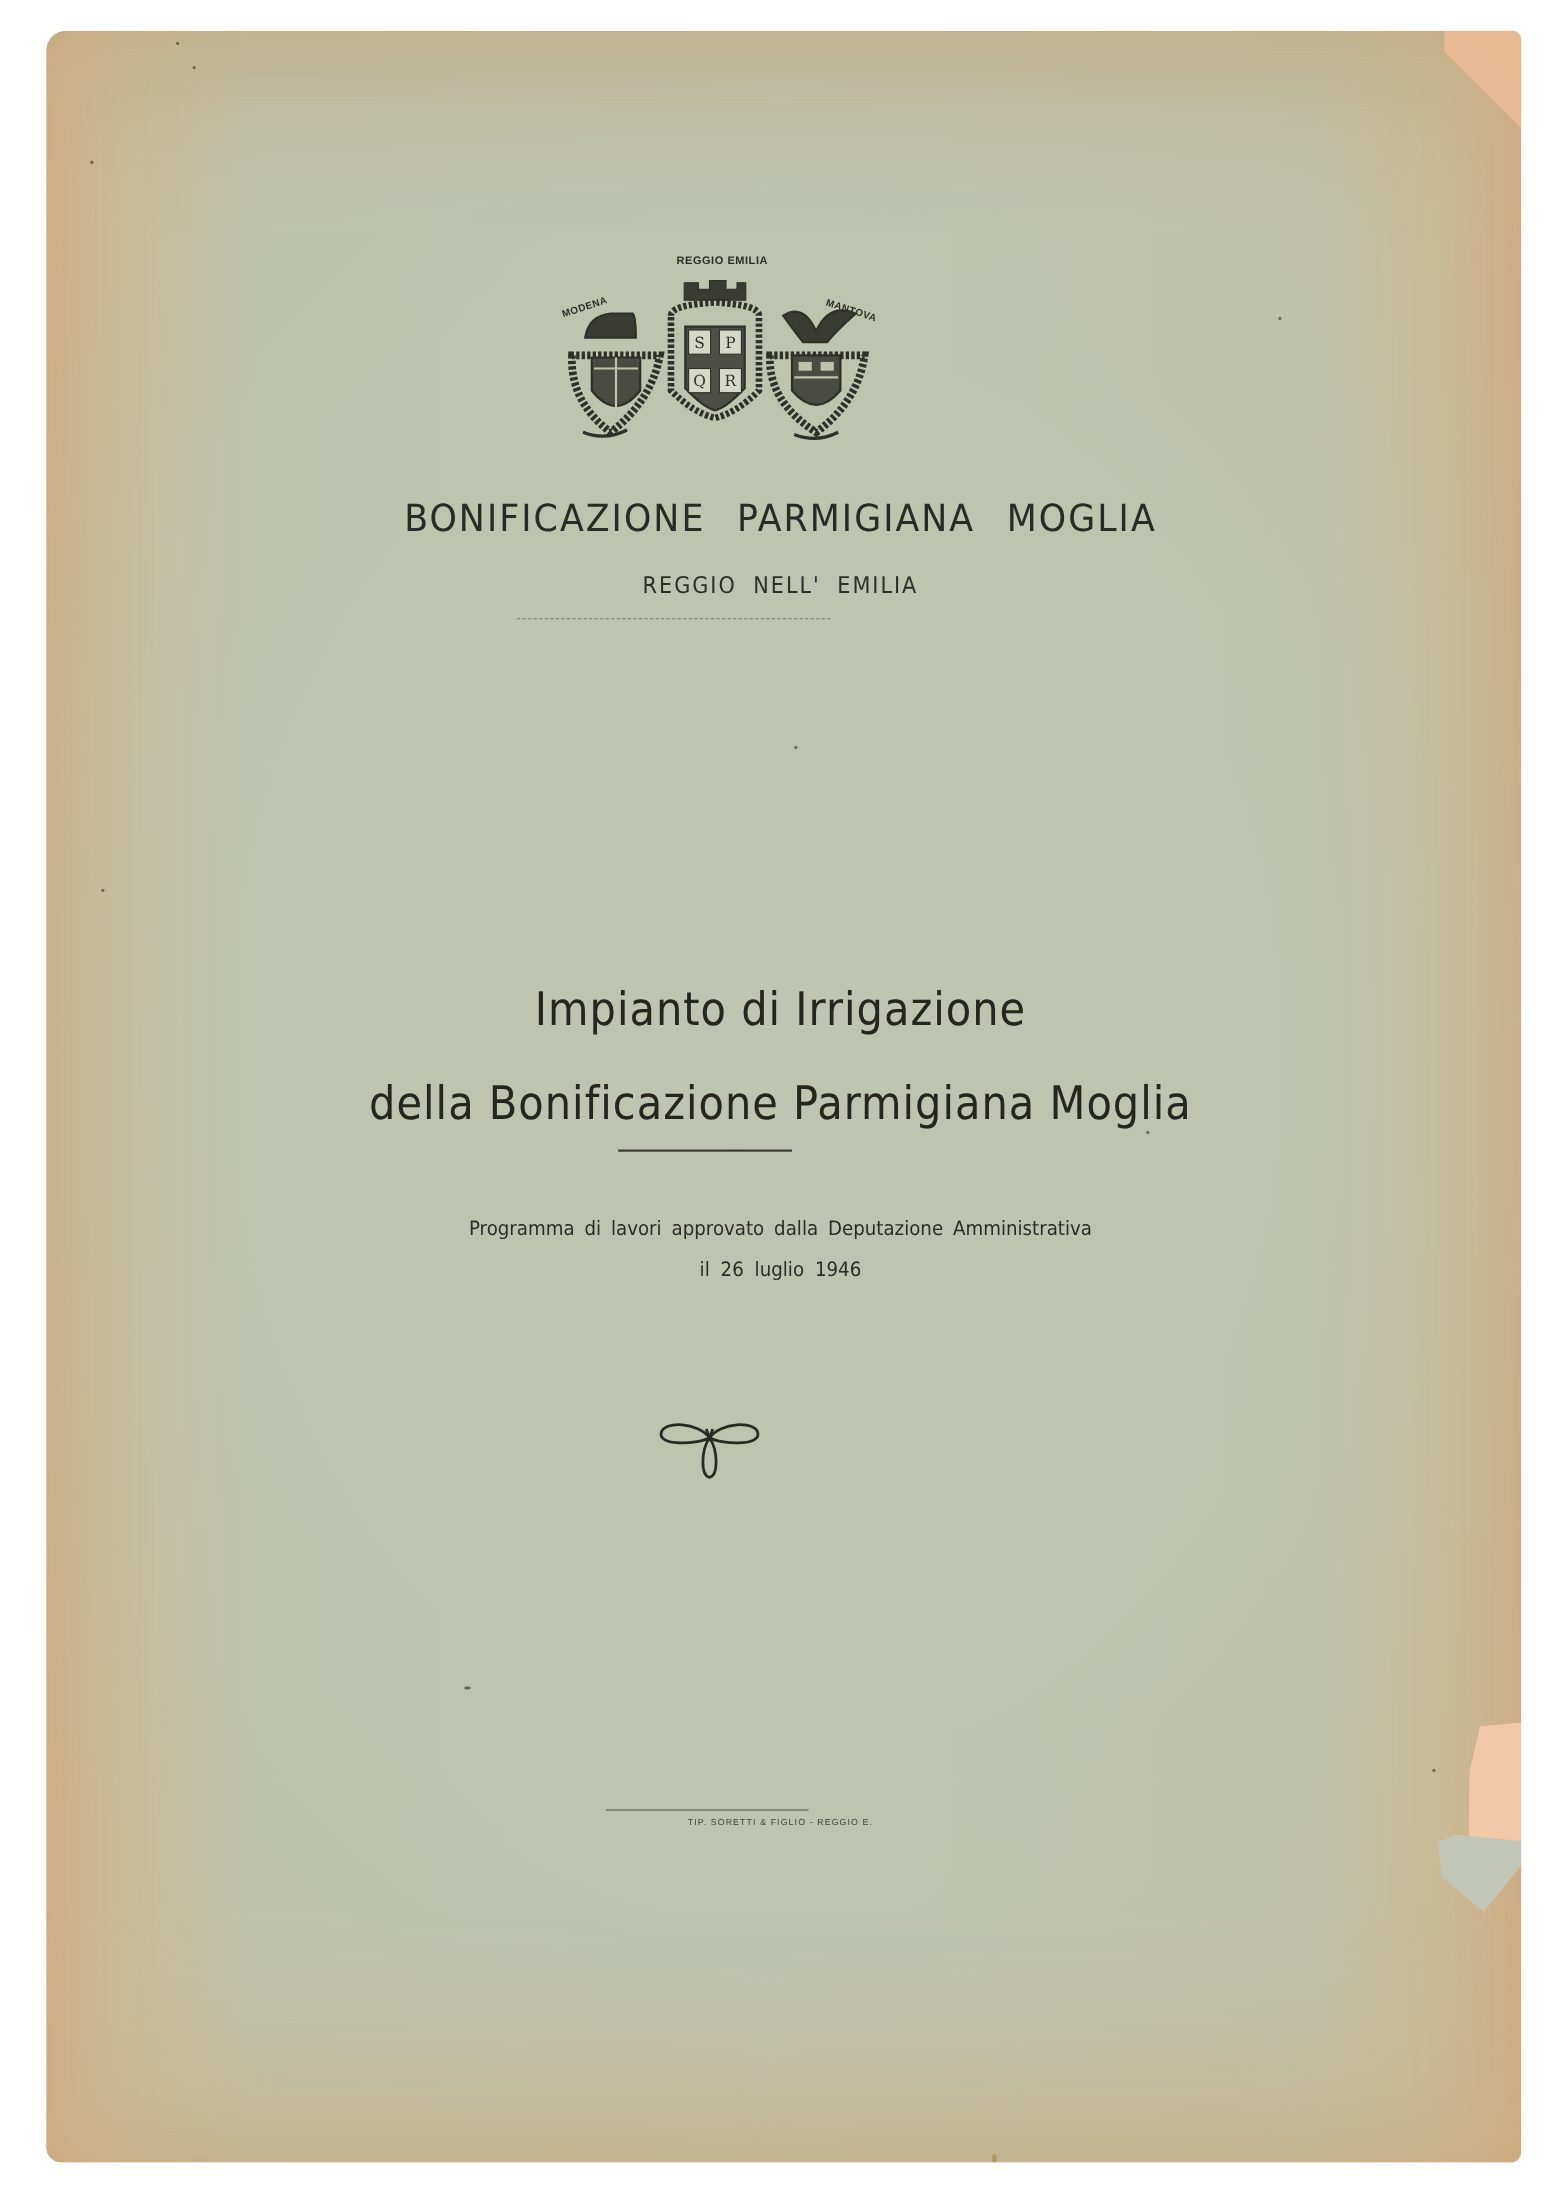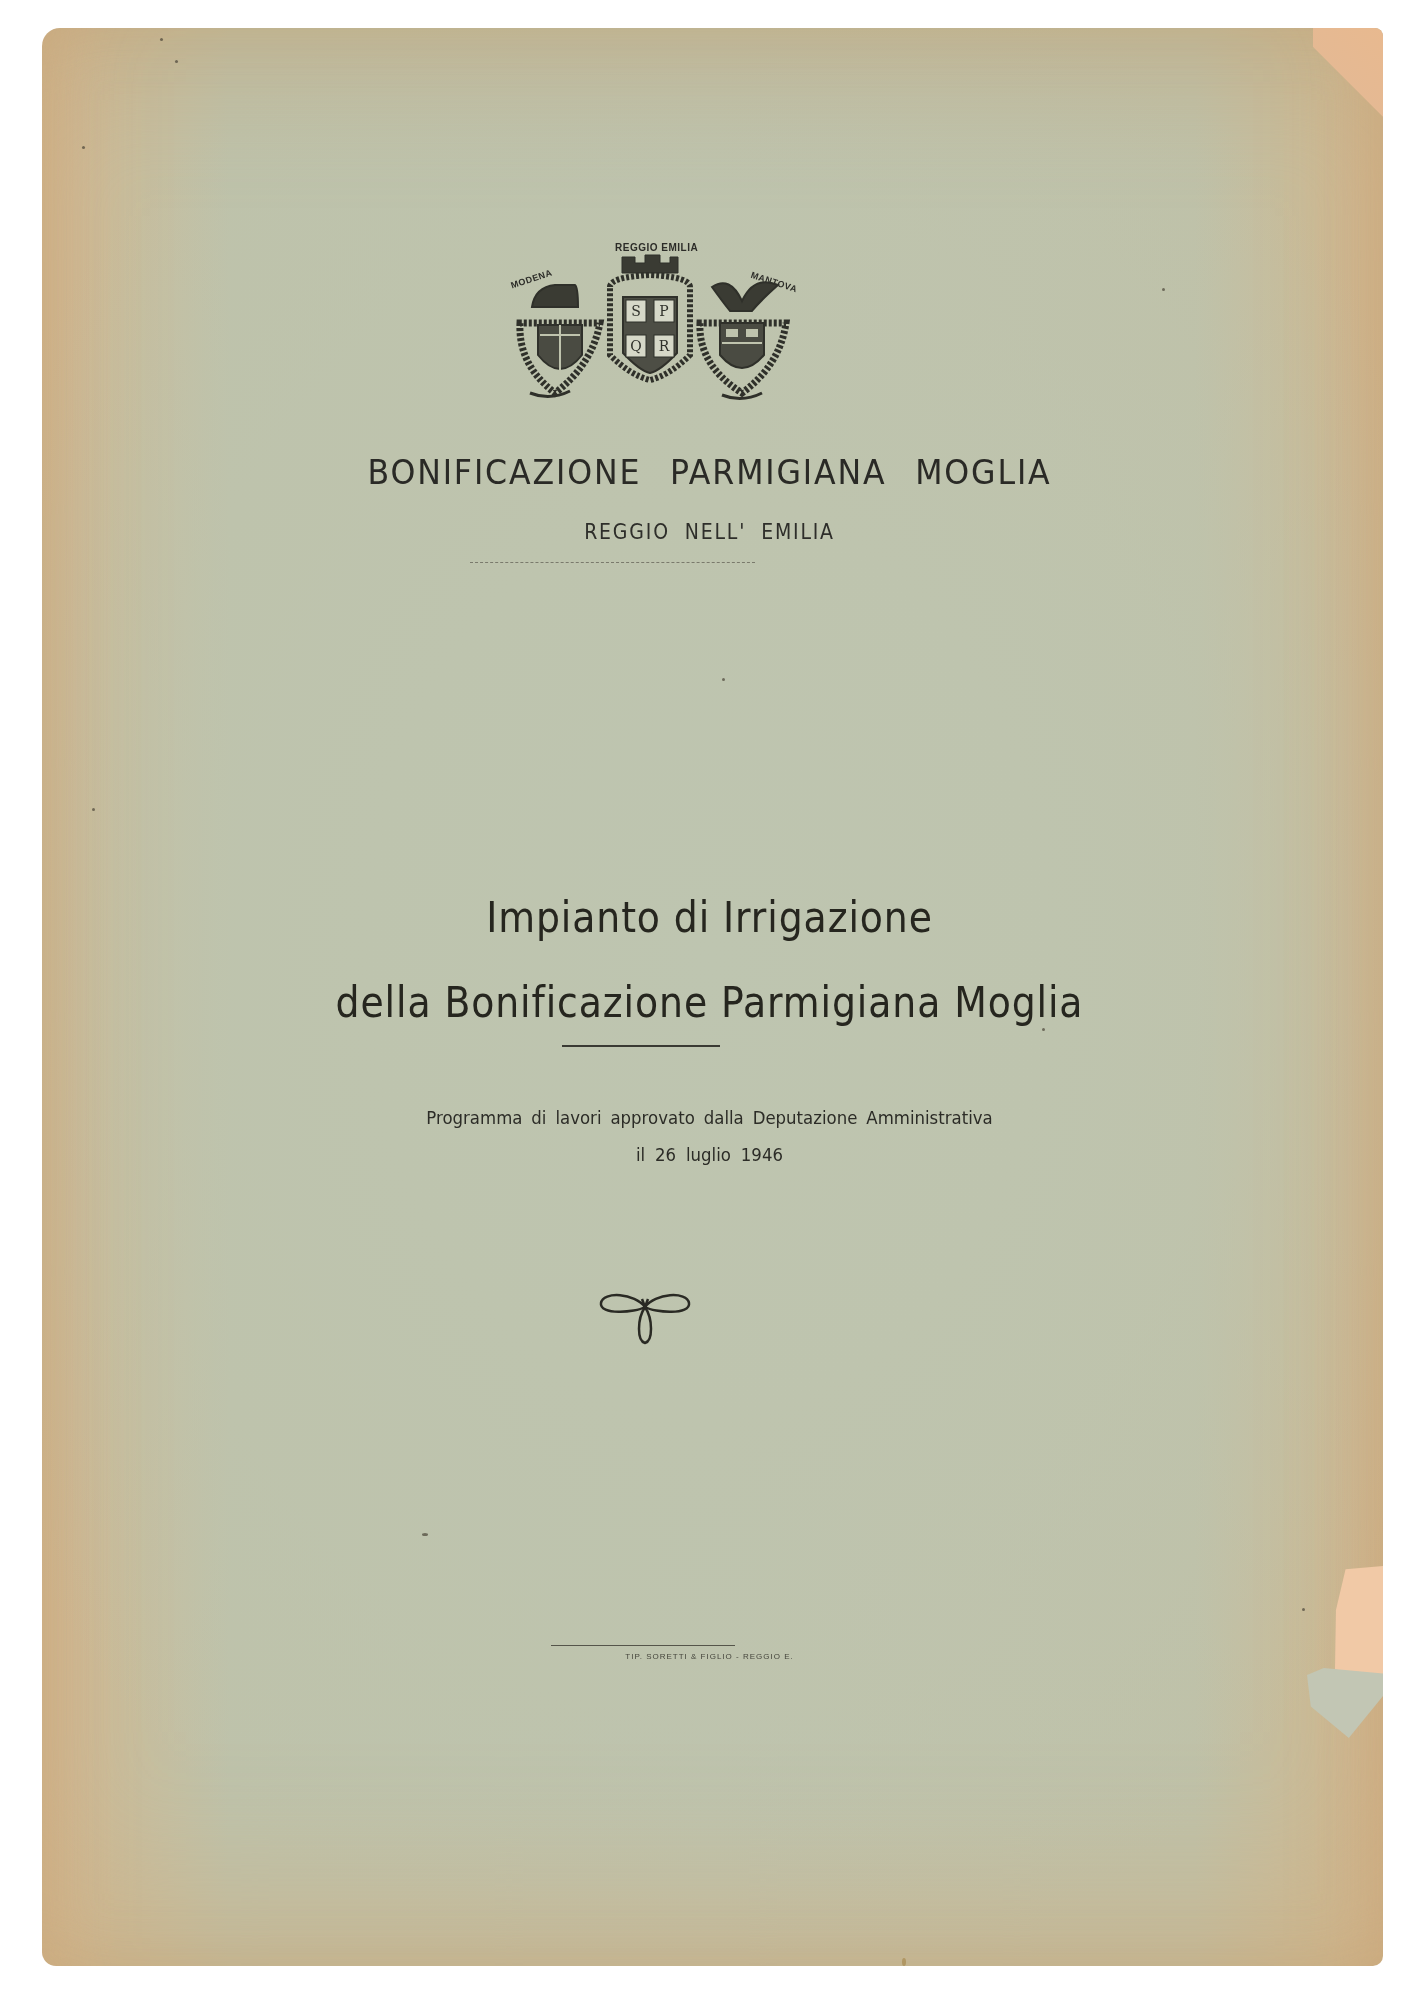--- a/index.html
+++ b/index.html
@@ -72,21 +72,21 @@
     }
     .crest-label {
       position: absolute;
       font-family: "Liberation Sans", sans-serif;
       font-weight: bold;
       font-size: 9px;
       letter-spacing: 0.5px;
       color: #2c2c28;
       white-space: nowrap;
     }
-    .crest-label.top { left: 155px; top: 17px; font-size: 10px; margin-top: 10px; }
+    .crest-label.top { left: 155px; top: 17px; font-size: 10px; }
     .crest-label.left { left: 50px; top: 59px; transform: rotate(-18deg); }
     .crest-label.right { left: 290px; top: 62px; transform: rotate(18deg); }
     .crest svg { position: absolute; left: 0; top: 0; }
 
     .org-name {
       position: absolute;
       left: 0;
       width: 1419px;
       top: 452px;
       text-align: center;

